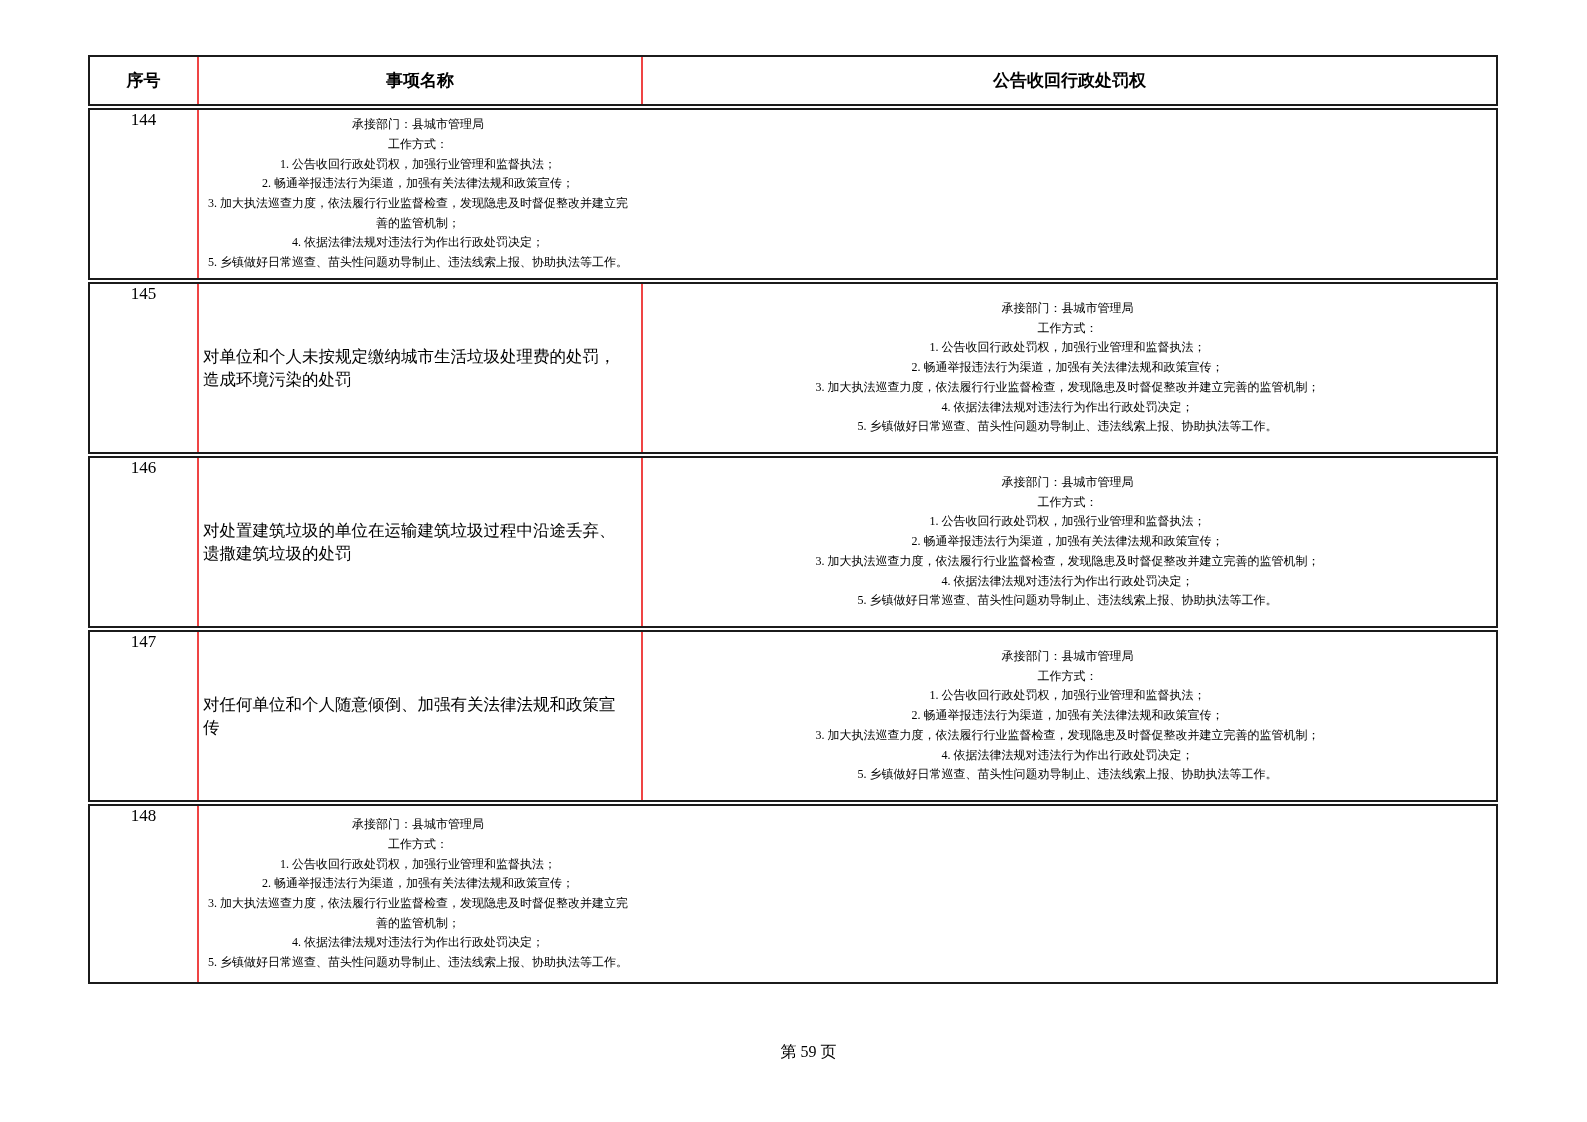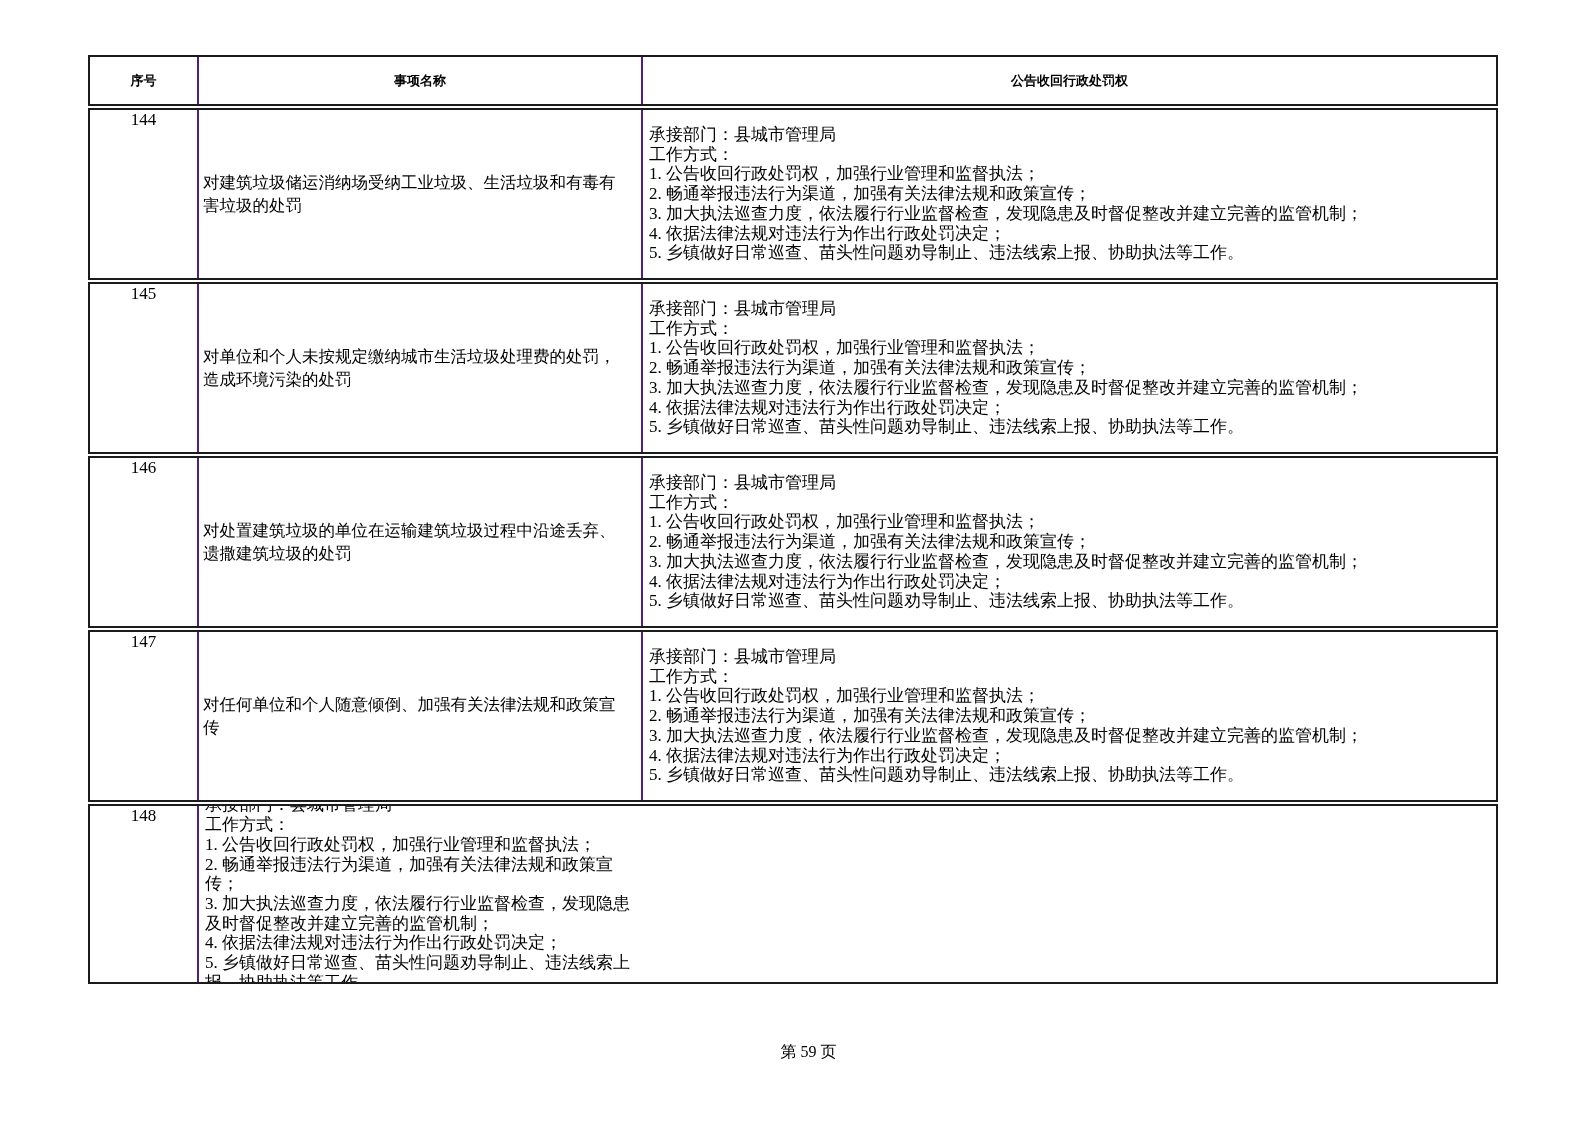--- a/index.html
+++ b/index.html
@@ -35,49 +35,50 @@
     margin-top: 2px;
   }
   .trow:last-child {
     height: 180px;
   }
   .cell {
     box-sizing: border-box;
     overflow: hidden;
   }
   .cell.sep {
-    border-left: 2px solid #4c1d95;
+    border-left: 2px solid #ef4444;
   }
   .thead .cell {
     display: flex;
     align-items: center;
     justify-content: center;
     font-weight: bold;
-    font-size: 13px;
+    font-size: 17px;
   }
   .c-no {
     display: flex;
     align-items: flex-start;
     justify-content: center;
     font-size: 17px;
   }
   .c-name {
     display: flex;
     align-items: center;
     font-size: 16.5px;
     line-height: 23px;
     padding: 4px 10px 4px 4px;
   }
   .c-dept {
     display: flex;
     flex-direction: column;
     justify-content: center;
-    font-size: 17px;
+    font-size: 12px;
     line-height: 19.7px;
     padding: 6px 10px 6px 6px;
+    text-align: center;
   }
   .page-footer {
     position: absolute;
     left: 0;
     top: 1042px;
     width: 100%;
     text-align: center;
     font-size: 16px;
     padding-left: 15px;
   }
@@ -95,23 +96,20 @@
     </div>
     <div class="cell sep">
       <span>公告收回行政处罚权</span>
     </div>
   </div>
   <div id="table-body">
   <div class="trow">
     <div class="cell c-no">
       <span class="bind-no">144</span>
     </div>
-    <div class="cell sep c-name">
-      <span class="bind-name">对建筑垃圾储运消纳场受纳工业垃圾、生活垃圾和有毒有害垃圾的处罚</span>
-    </div>
     <div class="cell sep c-dept">
       <div class="bind-dept">承接部门：县城市管理局</div>
       <div class="bind-method-label">工作方式：</div>
       <div class="methods">
             <div>1. 公告收回行政处罚权，加强行业管理和监督执法；</div>
             <div>2. 畅通举报违法行为渠道，加强有关法律法规和政策宣传；</div>
             <div>3. 加大执法巡查力度，依法履行行业监督检查，发现隐患及时督促整改并建立完善的监管机制；</div>
             <div>4. 依据法律法规对违法行为作出行政处罚决定；</div>
             <div>5. 乡镇做好日常巡查、苗头性问题劝导制止、违法线索上报、协助执法等工作。</div>
           </div>

